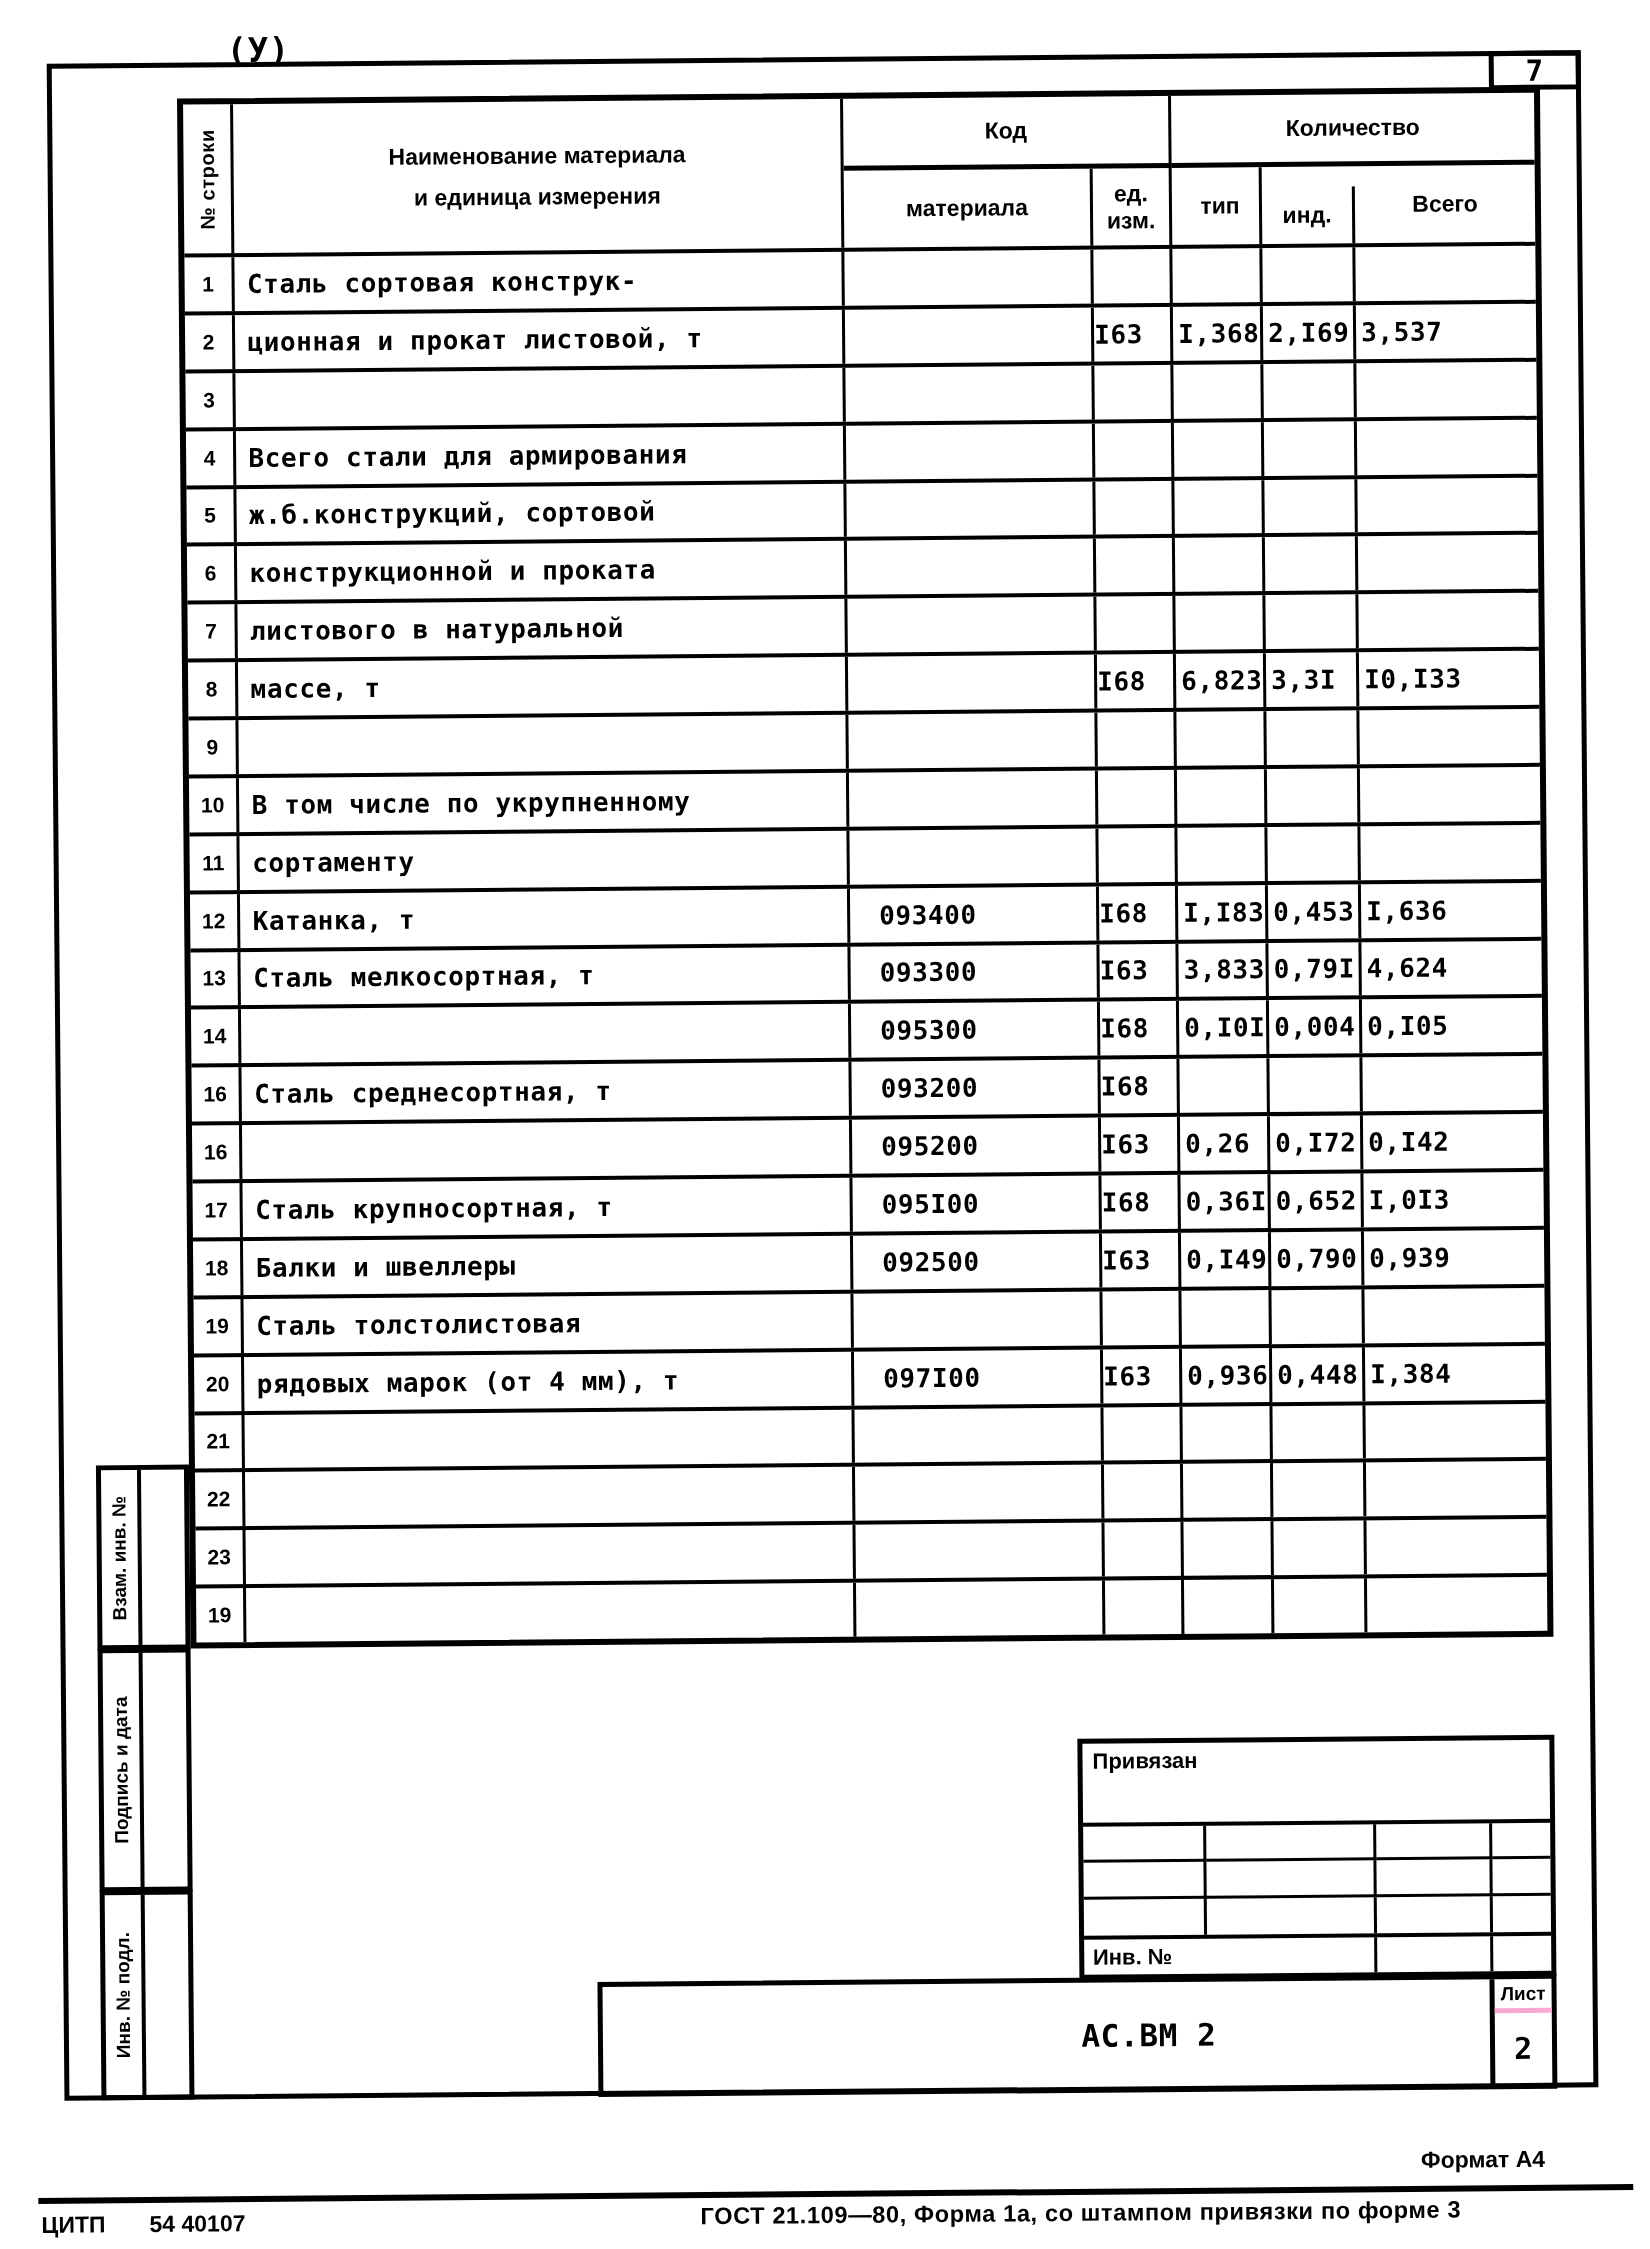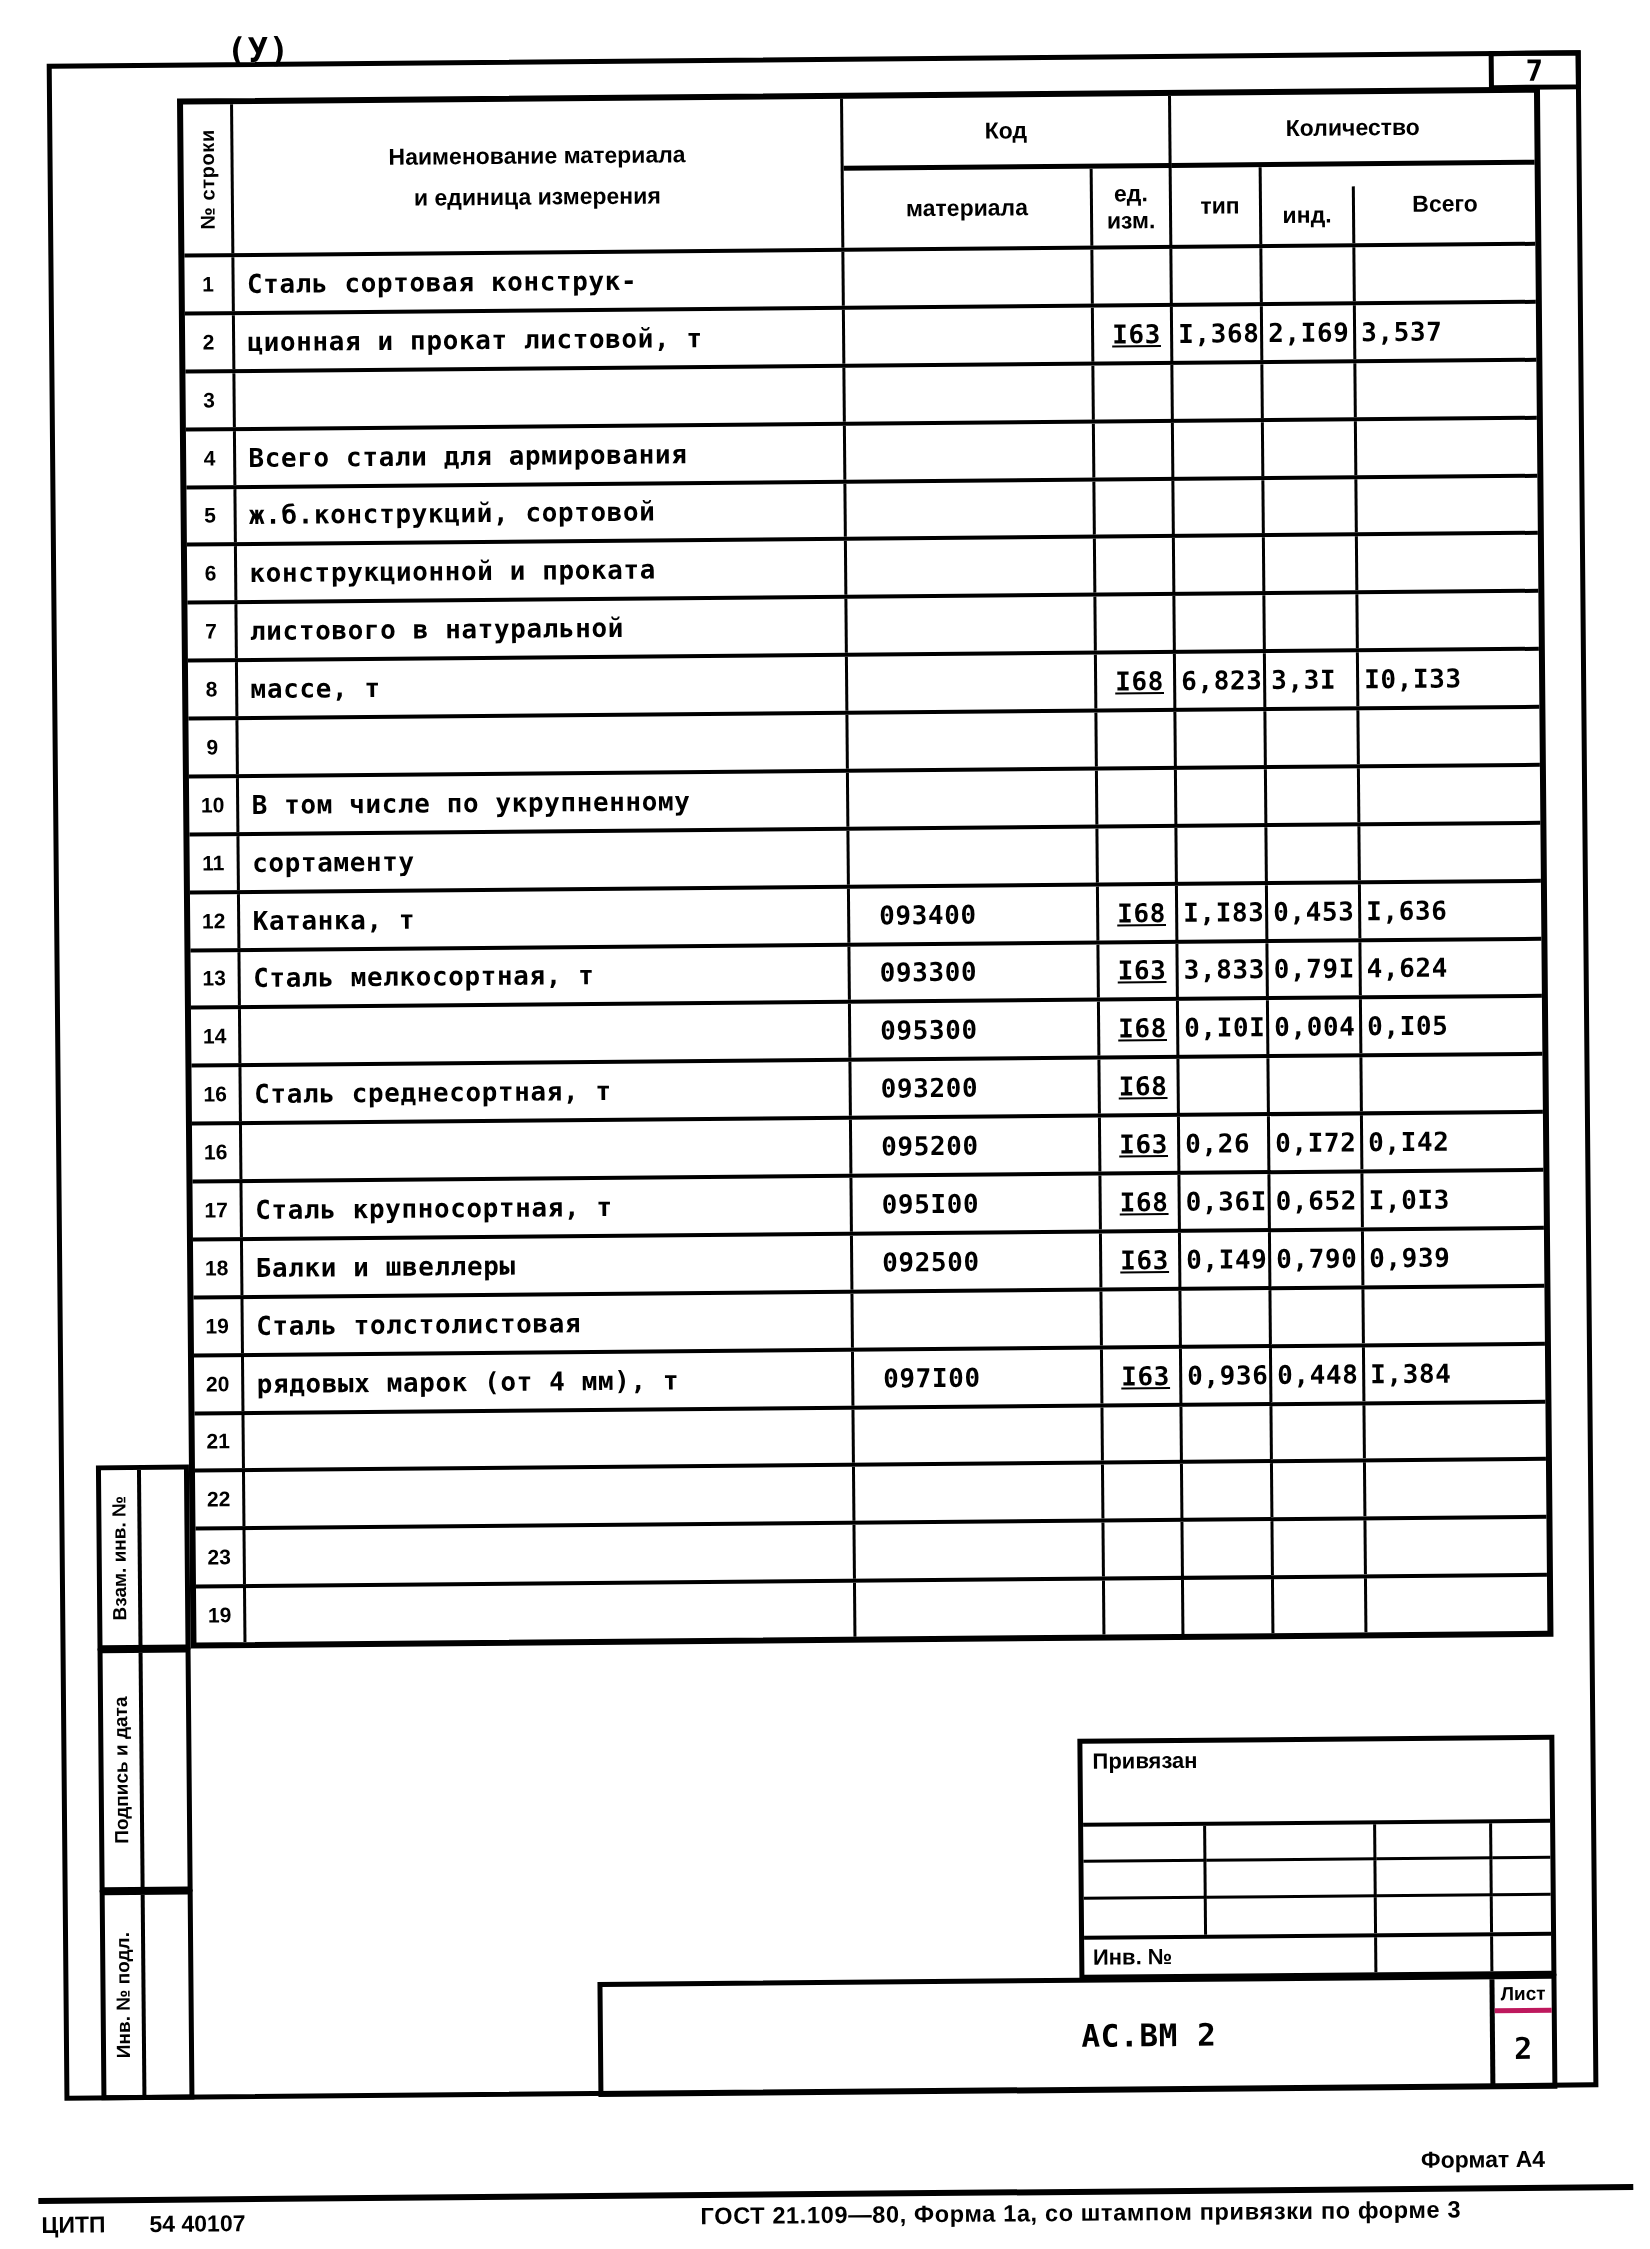--- a/index.html
+++ b/index.html
@@ -39,21 +39,21 @@
   .tbody{flex:1;display:flex;flex-direction:column;}
   .trow{flex:1;display:grid;border-top:4.4px solid #000;
         grid-template-columns:50px 610px 249px 79px 90px 93px 1fr;}
   .td{box-sizing:border-box;border-right:3.7px solid #000;display:flex;align-items:center;
       font-size:26px;overflow:visible;white-space:nowrap;}
   .td:last-child{border-right:none;}
   .td-no{justify-content:center;font-size:21px;font-weight:700;
          font-family:"Liberation Sans",sans-serif;letter-spacing:0;}
   .td-name{padding-left:12.4px;}
   .td-code{padding-left:29px;}
-  .td-unit{padding-left:18px;text-decoration:underline;}
+  .td-unit{padding-left:0;}
   .td-num{padding-left:5px;}
 
   
   .side{position:absolute;left:92px;width:93px;border:5px solid #000;
         box-sizing:border-box;display:flex;}
   .side-label{width:36px;border-right:4.4px solid #000;position:relative;}
   .side-label span{position:absolute;left:50%;top:50%;white-space:nowrap;
         transform:translate(-50%,-50%) rotate(-90deg);font-size:19px;font-weight:700;}
   .side-blank{flex:1;}
   .side1{top:1459px;height:185px;}
@@ -76,21 +76,21 @@
   .si:last-child{border-right:none;}
   .si-label{padding-left:8.7px;font-size:22px;font-weight:700;}
 
   
   .titleblock{position:absolute;left:589px;top:1980px;width:959px;height:115px;
          border:5.6px solid #000;box-sizing:border-box;display:flex;}
   .tb-main{flex:1;display:flex;align-items:center;justify-content:center;
          padding-left:205px;font-size:31px;}
   .tb-right{flex:0 0 62px;border-left:5px solid #000;box-sizing:border-box;
          display:flex;flex-direction:column;}
-  .tb-list{flex:0 0 34px;border-bottom:5px solid #be185d;box-sizing:border-box;display:flex;
+  .tb-list{flex:0 0 34px;border-bottom:5px solid #f9a8d4;box-sizing:border-box;display:flex;
          align-items:center;justify-content:center;font-size:19px;font-weight:700;}
   .tb-num{flex:1;display:flex;align-items:center;justify-content:center;font-size:30px;}
 
   
   .bottom-rule{position:absolute;left:28px;top:2191px;width:1595px;height:6.2px;background:#000;}
   .format-label{position:absolute;left:1411px;top:2152px;font-size:23px;font-weight:700;}
   .footer-left{position:absolute;left:31px;top:2205px;display:flex;gap:44px;
          font-size:23px;font-weight:700;}
   .footer-gost{position:absolute;left:690px;top:2202px;font-size:23.6px;font-weight:700;
          letter-spacing:0.6px;white-space:nowrap;}

